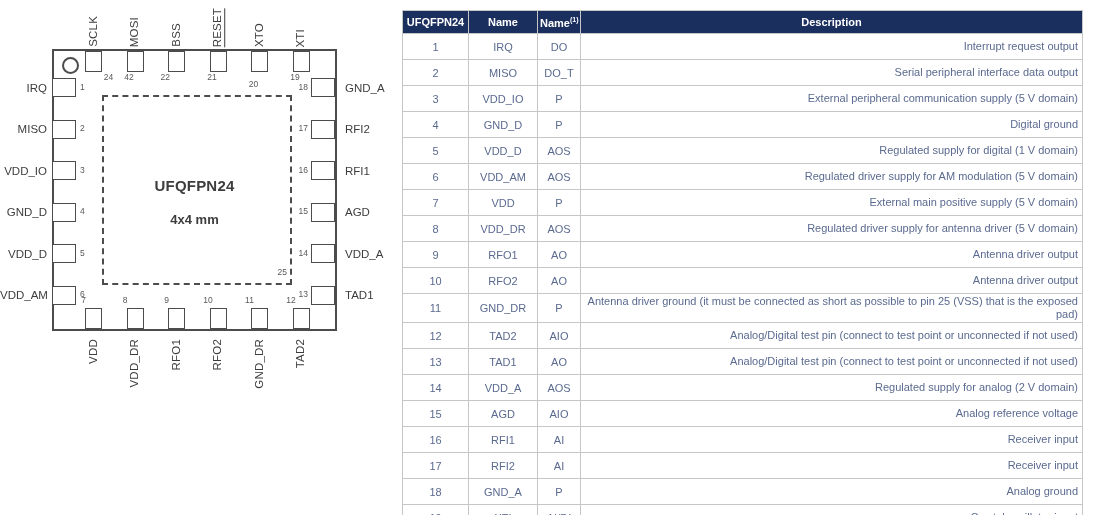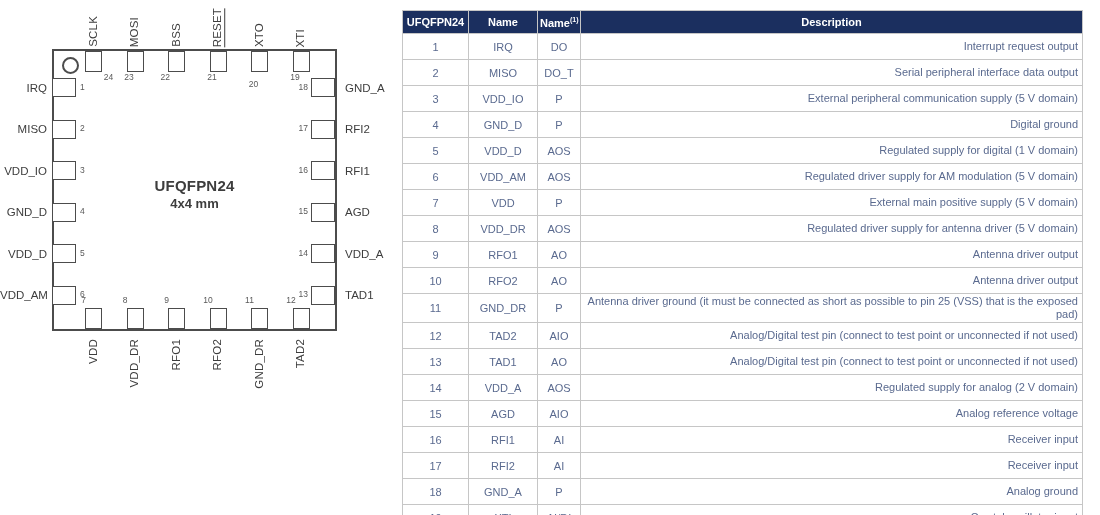--- a/index.html
+++ b/index.html
@@ -33,21 +33,21 @@
   }
   .epad-num{
     position:absolute;right:3px;bottom:6px;
     font-size:8.5px;color:var(--numc);
   }
   .chip-title-block{
     position:absolute;left:52px;top:177px;width:285px;text-align:center;
     color:var(--labc);
   }
   .chip-title{font-size:15px;font-weight:bold;letter-spacing:.2px;}
-  .chip-subtitle{font-size:13px;font-weight:bold;margin-top:2px;}
+  .chip-subtitle{font-size:13px;font-weight:bold;margin-top:18px;}
 
   .pad{
     position:absolute;background:#fff;
     border:1.5px solid var(--line);box-sizing:border-box;
   }
   .pnum{
     position:absolute;font-size:8.5px;color:var(--numc);line-height:9px;
   }
   .plabel{
     position:absolute;font-size:11.5px;color:var(--labc);
@@ -83,32 +83,35 @@
   }
   td.c{text-align:center;}
   td.desc{text-align:right;padding-left:6px;line-height:13px;}
 </style>
 </head>
 <body>
 
 <div id="diagram">
   <div class="chip-body"></div>
   <div class="pin1-circle"></div>
+  <div class="epad">
+    <span class="epad-num">25</span>
+  </div>
   <div class="chip-title-block">
     <div class="chip-title">UFQFPN24</div>
     <div class="chip-subtitle">4x4 mm</div>
   </div>
 
 <div class="pad" style="left: 85px; top: 51px; width: 17px; height: 21px;"></div>
     <div class="pnum" style="left: 77.5px; top: 73px; width: 20px; text-align: center; margin-left: 21px;">24</div>
     <div class="vwrap top" style="left: 82.5px;">
       <span class="vtext">SCLK</span>
     </div>
     <div class="pad" style="left: 126.5px; top: 51px; width: 17px; height: 21px;"></div>
-    <div class="pnum" style="left: 119px; top: 73px; width: 20px; text-align: center;">23</div>
+    <div class="pnum" style="left: 119px; top: 73px; width: 20px; text-align: center;">42</div>
     <div class="vwrap top" style="left: 124px;">
       <span class="vtext">MOSI</span>
     </div>
     <div class="pad" style="left: 168px; top: 51px; width: 17px; height: 21px;"></div>
     <div class="pnum" style="left: 160.5px; top: 73px; width: 20px; ">22</div>
     <div class="vwrap top" style="left: 165.5px;">
       <span class="vtext">BSS</span>
     </div>
     <div class="pad" style="left: 209.5px; top: 51px; width: 17px; height: 21px;"></div>
     <div class="pnum" style="left: 202px; top: 73px; width: 20px; text-align: center;">21</div>

